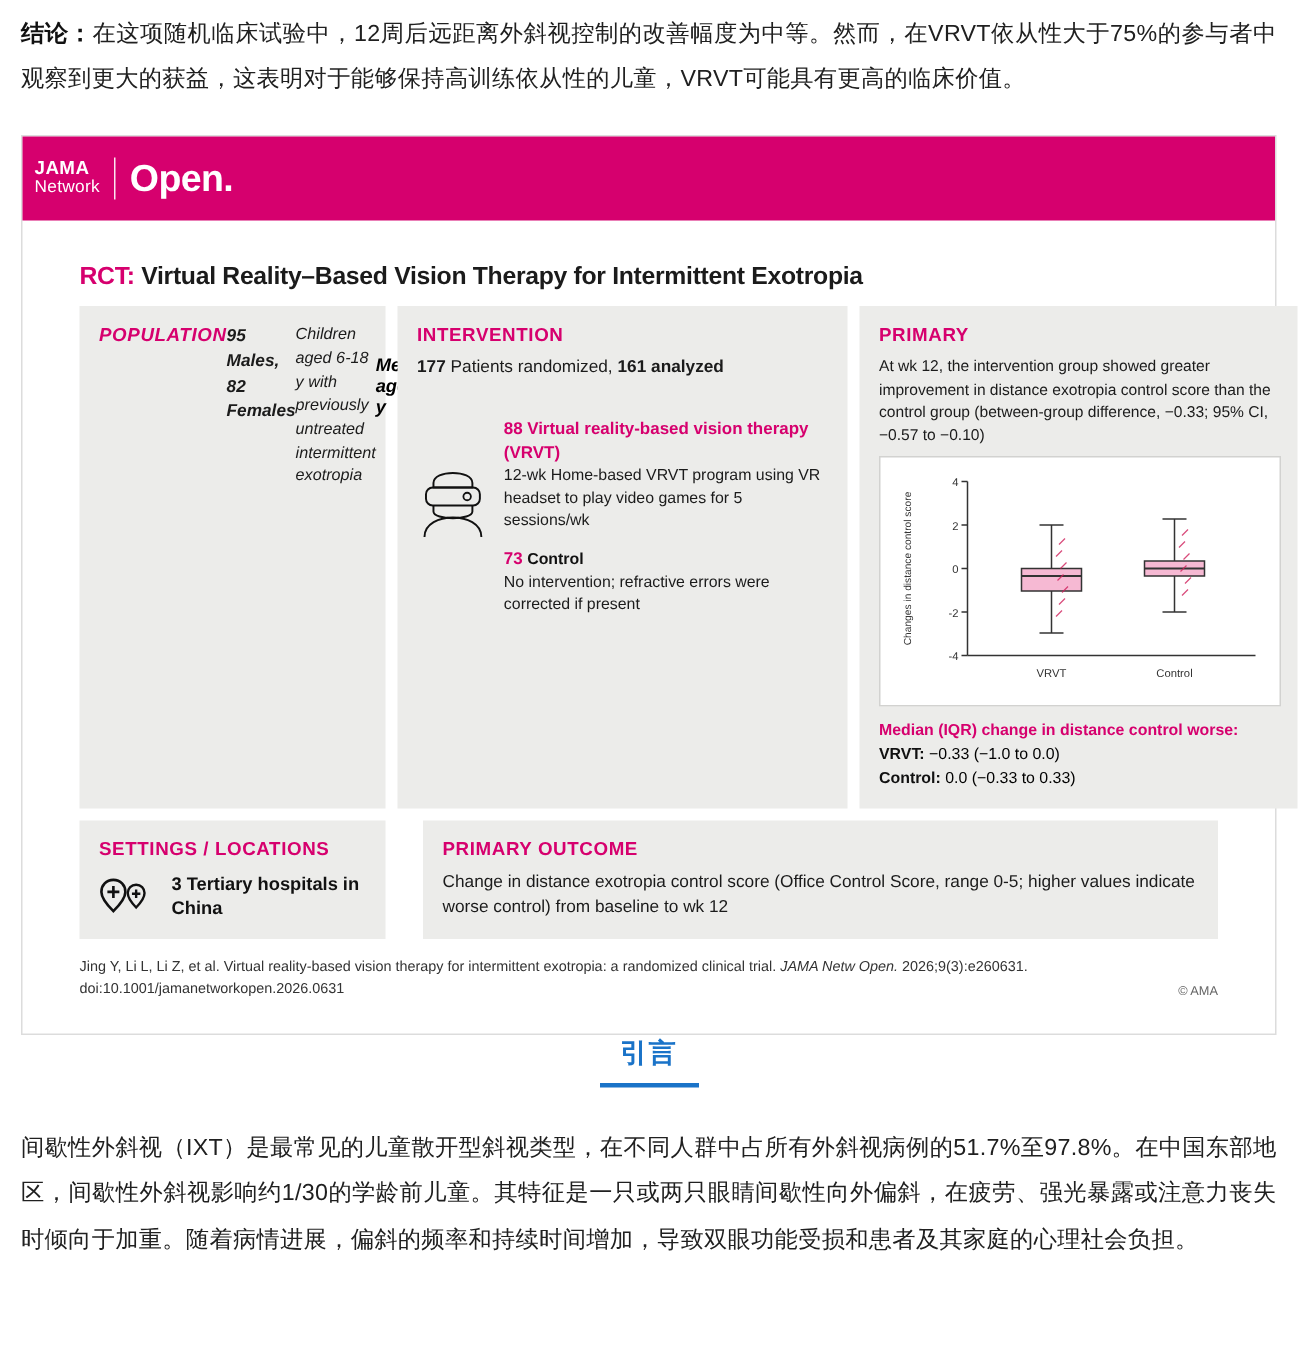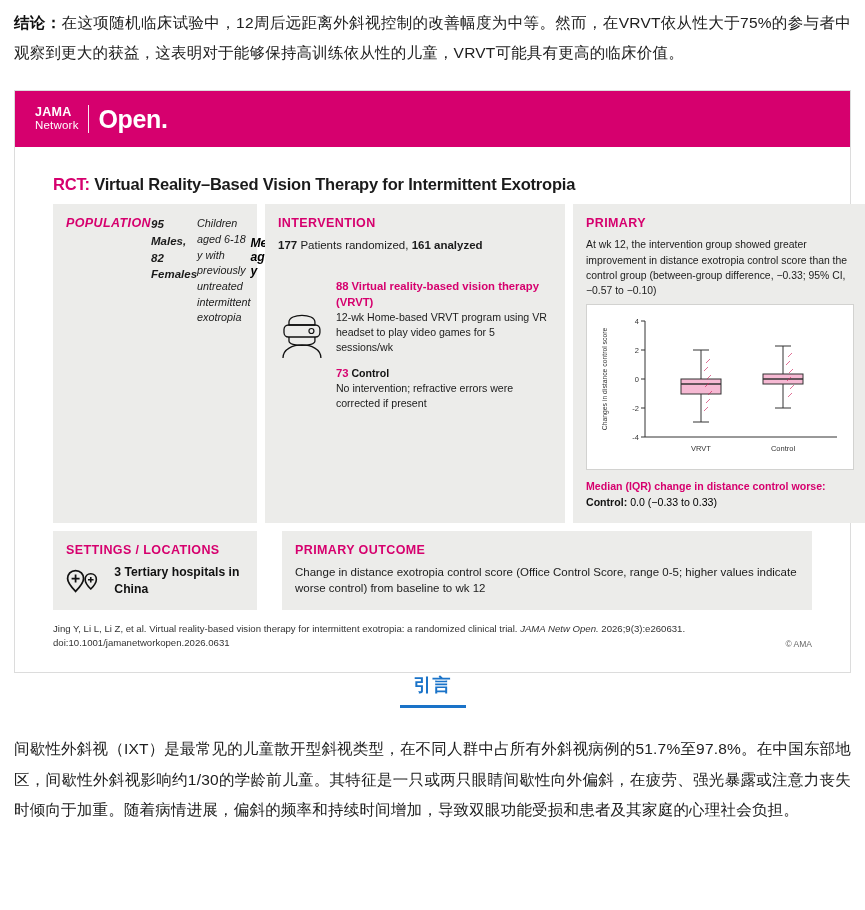--- a/index.html
+++ b/index.html
@@ -34,21 +34,21 @@
     width: 837px;
     padding: 0;
   }
   .fig-inner { padding: 14px 16px 14px 16px; }
 
   .jama-bar {
     background: #d6006e;
     height: 56px;
     display: flex;
     align-items: center;
-    padding-left: 20px;
+    padding-left: 8px;
   }
   .jama-logo { display: flex; align-items: center; color: #fff; }
   .jama-logo .jm {
     font-size: 12.5px; line-height: 13px; font-weight: bold;
     text-align: left; letter-spacing: .3px;
   }
   .jama-logo .jm .small { font-weight: normal; font-size: 11.5px; letter-spacing: .2px; }
   .jama-logo .divider {
     width: 1px; height: 28px; background: #ffffff; margin: 0 10px 0 9px; opacity: .9;
   }
@@ -280,20 +280,21 @@
                   <line x1="197" y1="78" x2="201" y2="74"></line>
                     <line x1="195" y1="86" x2="199" y2="82"></line>
                 </g>
               </g>
               <text x="190" y="140" text-anchor="middle" font-size="7.5" fill="#333" font-family="Liberation Sans, sans-serif">Control</text>
             </svg>
           </div>
 
           <div class="find-foot">
             <div class="pink">Median (IQR) change in distance control worse:</div>
+            <div><span class="lbl">VRVT:</span> <span>−0.33 (−1.0 to 0.0)</span></div>
             <div><span class="lbl">Control:</span> <span>0.0 (−0.33 to 0.33)</span></div>
           </div>
         </div>
       </div>
 
       <div class="row2">
         <div class="cell">
           <div class="cell-head">SETTINGS / LOCATIONS</div>
           <div class="set-body">
             <svg width="48" height="34" viewBox="0 0 48 34">

